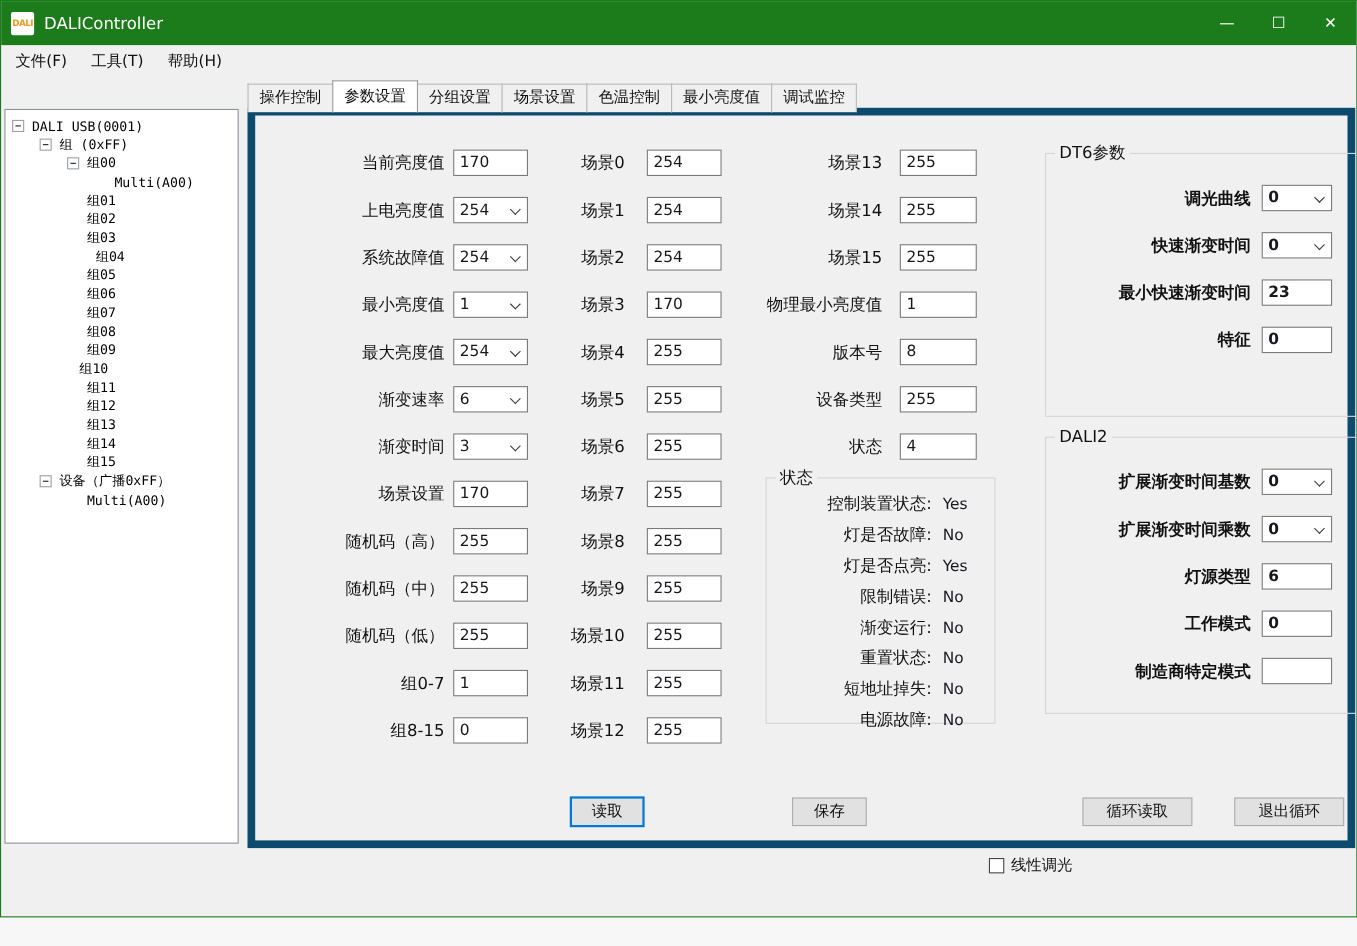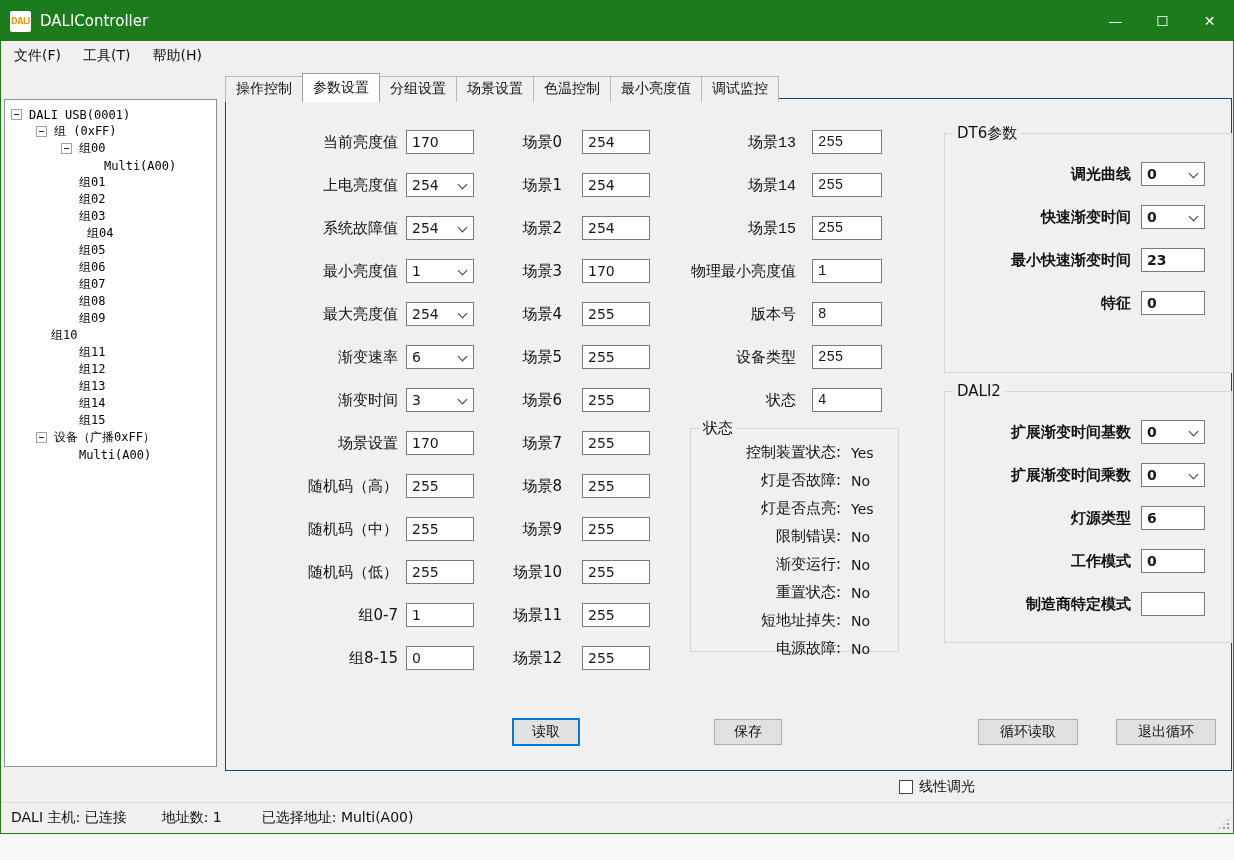--- a/index.html
+++ b/index.html
@@ -25,33 +25,33 @@
   .expbox { width:11px; height:11px; border:1px solid #99a0a8; background:#fff; margin-right:7px; position:relative; flex:none; visibility:hidden; }
   .titem.expander .expbox { visibility:visible; }
   .expbox::after { content:""; position:absolute; left:2px; right:2px; top:4px; height:1px; background:#222; }
 
   
   .tabstrip { position:absolute; left:224px; top:74px; display:flex; align-items:flex-end; z-index:3; }
   .tab { padding:3px 10px 4px; font-size:14px; color:#111; background:#f0f0f0; border:1px solid #b9b9b9; border-bottom:none; }
   .tab + .tab { margin-left:-1px; }
   .tab.active { background:#fff; border-color:#9c9c9c; padding-top:5px; padding-bottom:5px; margin-top:-2px; position:relative; z-index:4; }
 
-  .tabpage { position:absolute; left:224px; top:97px; width:1007px; height:673px; background:#f0f0f0; border:1px solid #0c4a6e; }
+  .tabpage { position:absolute; left:224px; top:97px; width:1007px; height:673px; background:#f0f0f0; border:7px solid #0c4a6e; }
 
   
   .fcol { position:absolute; display:flex; flex-direction:column; gap:19px; }
   .frow { display:flex; align-items:center; height:24px; }
   .flabel { text-align:right; font-size:15px; color:#111; white-space:nowrap; }
   .vbox { height:24px; border:1px solid #7a7a7a; background:#fff; font-size:14px; color:#17171f; display:flex; align-items:center; padding:0 5px; position:relative; flex:none; }
   .t-select .vbox::after { content:""; position:absolute; right:7px; top:7px; width:6px; height:6px;
         border-right:1.5px solid #3c3c3c; border-bottom:1.5px solid #3c3c3c; transform:rotate(45deg); }
 
   .colA { left:4px;   top:31px; }  .colA .flabel { width:176px; padding-right:8px; }  .colA .vbox { width:68px; }
   .colB { left:270px; top:31px; }  .colB .flabel { width:86px;  padding-right:20px; } .colB .vbox { width:68px; }
-  .colC { left:446px; top:31px;font-family:Liberation Mono, monospace; }  .colC .flabel { width:140px; padding-right:16px; } .colC .vbox { width:70px; }
+  .colC { left:446px; top:31px; }  .colC .flabel { width:140px; padding-right:16px; } .colC .vbox { width:70px; }
 
   
   .gbox { position:absolute; border:1px solid #d5d5d5; }
   .gtitle { position:absolute; top:-10px; left:8px; background:#f0f0f0; padding:0 4px; font-size:15px; color:#111; }
   .grows { display:flex; flex-direction:column; gap:19px;font-weight:bold; }
 
   .statusbox { left:464px; top:329px; width:209px; height:224px; padding-top:13px; }
   .srow { display:flex; align-items:center; height:21px; margin-bottom:7px; }
   .slabel { width:150px; text-align:right; font-size:15px; color:#111; white-space:nowrap; }
   .sval { margin-left:10px; font-size:14px; color:#17171f; }
@@ -168,21 +168,21 @@
       <div class="titem" style="padding-left: 56px;">
         <span class="expbox"></span>
         <span class="tlabel">组08</span>
       </div>
 
       <div class="titem" style="padding-left: 56px;">
         <span class="expbox"></span>
         <span class="tlabel">组09</span>
       </div>
 
-      <div class="titem" style="padding-left: 28px;">
+      <div class="titem" style="padding-left: 28px; margin-left: 21px;">
         <span class="expbox"></span>
         <span class="tlabel">组10</span>
       </div>
 
       <div class="titem" style="padding-left: 56px;">
         <span class="expbox"></span>
         <span class="tlabel">组11</span>
       </div>
 
       <div class="titem" style="padding-left: 56px;">
@@ -517,20 +517,14 @@
     <div class="btn" id="btn-loop">循环读取</div>
     <div class="btn" id="btn-exit">退出循环</div>
 
   </div>
 
   <div class="cbrow">
     <span class="cbox"></span>
     <span>线性调光</span>
   </div>
 
-  <div class="statusbar">
-    <span class="sb-host">DALI 主机: 已连接</span>
-    <span class="sb-count">地址数: 1</span>
-    <span class="sb-sel">已选择地址: Multi(A00)</span>
-    <span class="grip"></span>
-  </div>
 
 </div>
 
 </body></html>

